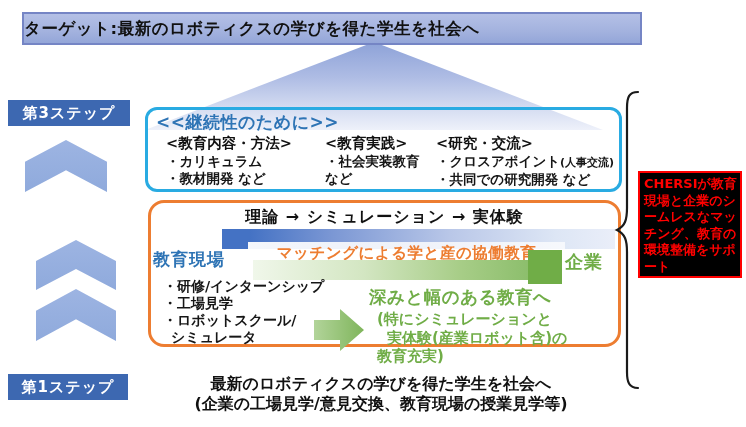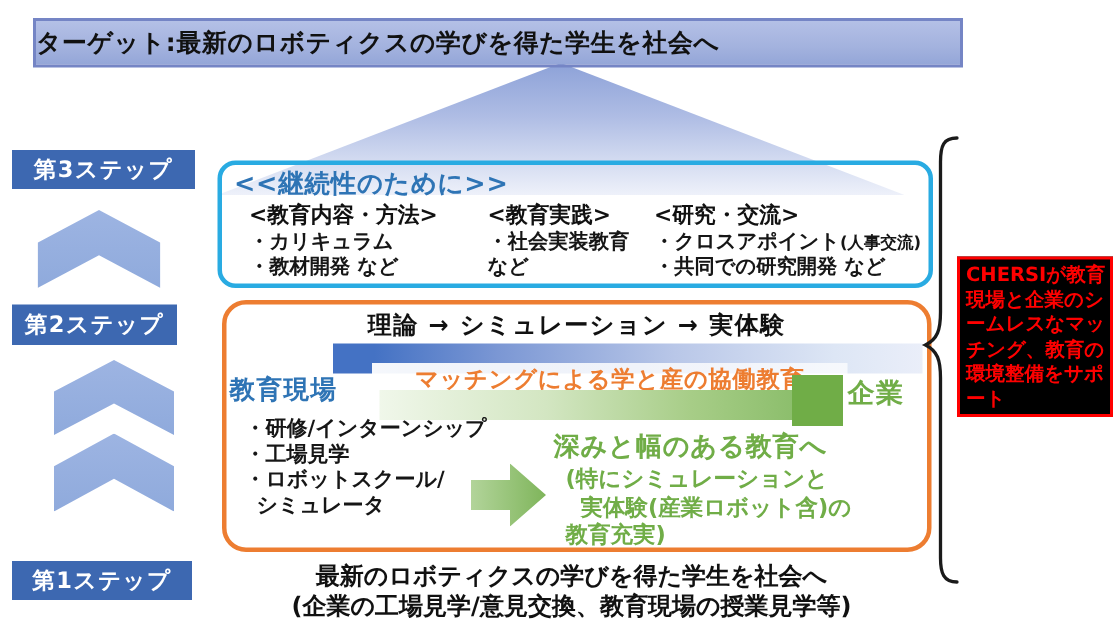--- a/index.html
+++ b/index.html
@@ -35,21 +35,21 @@
   
   .cyanbox{left:145px;top:107px;width:477px;height:85px;border:3px solid #29abe2;
     border-radius:12px;z-index:2;box-sizing:border-box;}
   .cyantitle{left:8px;top:1px;font-size:17px;font-weight:bold;color:#2e74b5;letter-spacing:.5px;}
   .colhead{font-size:14.5px;font-weight:bold;color:#111;}
   .colitem{font-size:13.5px;color:#161616;line-height:17px;font-weight:600;}
   .col1{left:18px;top:24px;} .col2{left:177px;top:24px;} .col3{left:288px;top:24px;}
   .sub{font-size:11px;}
 
   
-  .orangebox{left:148px;top:200px;width:473px;height:168px;border:3px solid #ED7D31;
+  .orangebox{left:148px;top:200px;width:473px;height:147px;border:3px solid #ED7D31;
     border-radius:16px;z-index:2;box-sizing:border-box;}
   .flow{left:0;top:4px;width:100%;text-align:center;font-size:16px;font-weight:bold;color:#111;
     letter-spacing:1px;}
   .bluebar{left:71px;top:26px;width:393px;height:20px;
     background:linear-gradient(90deg,#4472C4 0%,#4472C4 7%,#7b97d4 28%,#b9c7e8 58%,#dde6f5 85%,#eaeef9 100%);}
   .matchlabel{left:97px;top:39px;width:317px;height:23px;
     background:linear-gradient(90deg,rgba(255,255,255,.95),rgba(255,255,255,.72));
     display:flex;align-items:center;justify-content:center;
     font-size:15.5px;font-weight:bold;color:#ED7D31;letter-spacing:.5px;}
   .fieldlabel{left:2px;top:45px;font-size:17px;font-weight:bold;color:#2e74b5;letter-spacing:1px;}
@@ -84,23 +84,20 @@
 <div class="canvas">
 
   <div class="abs banner">
     <span>ターゲット:最新のロボティクスの学びを得た学生を社会へ</span>
   </div>
 
   <div class="abs pyramid"></div>
 
   <div class="abs step step3">
     <span>第3ステップ</span>
-  </div>
-  <div class="abs step step2">
-    <span>第2ステップ</span>
   </div>
   <div class="abs step step1">
     <span>第1ステップ</span>
   </div>
 
   <div class="abs chev chevA"></div>
   <div class="abs chev chevB"></div>
   <div class="abs chev chevC"></div>
 
   <div class="abs cyanbox">

